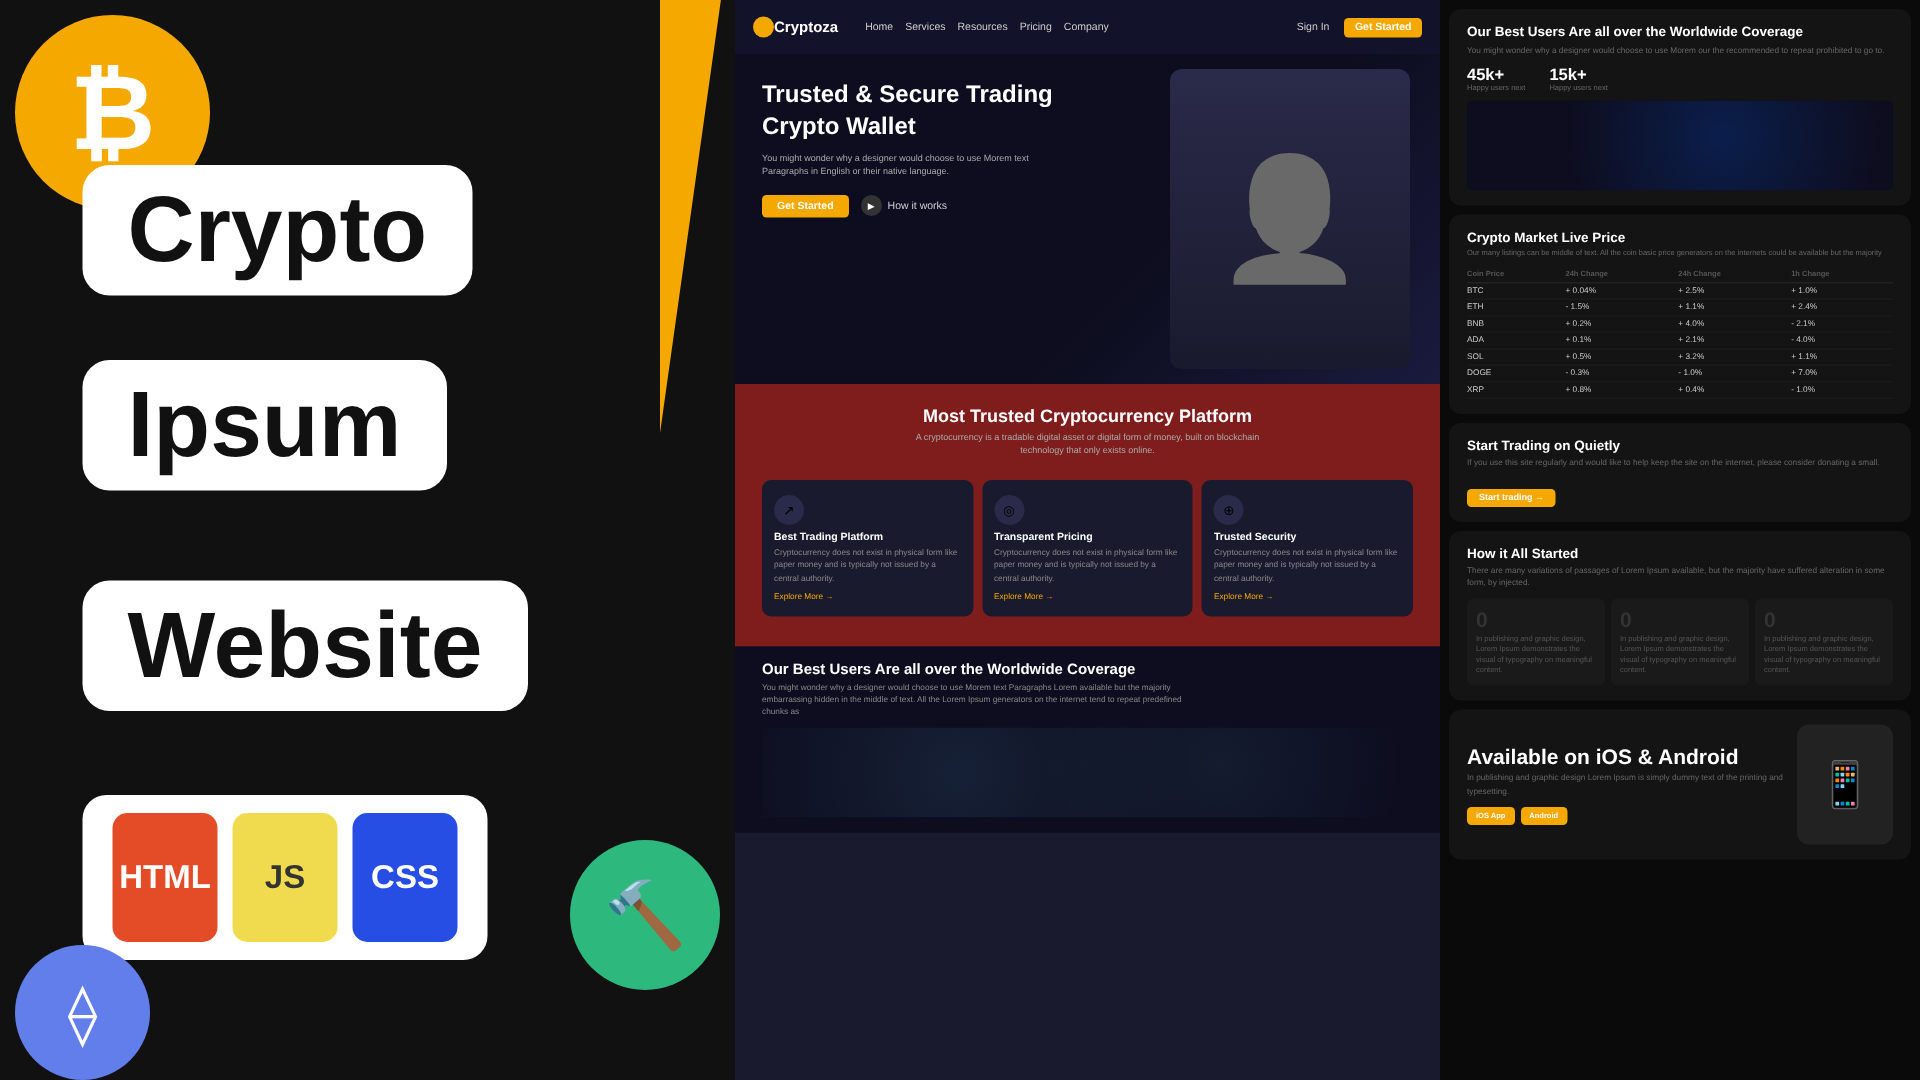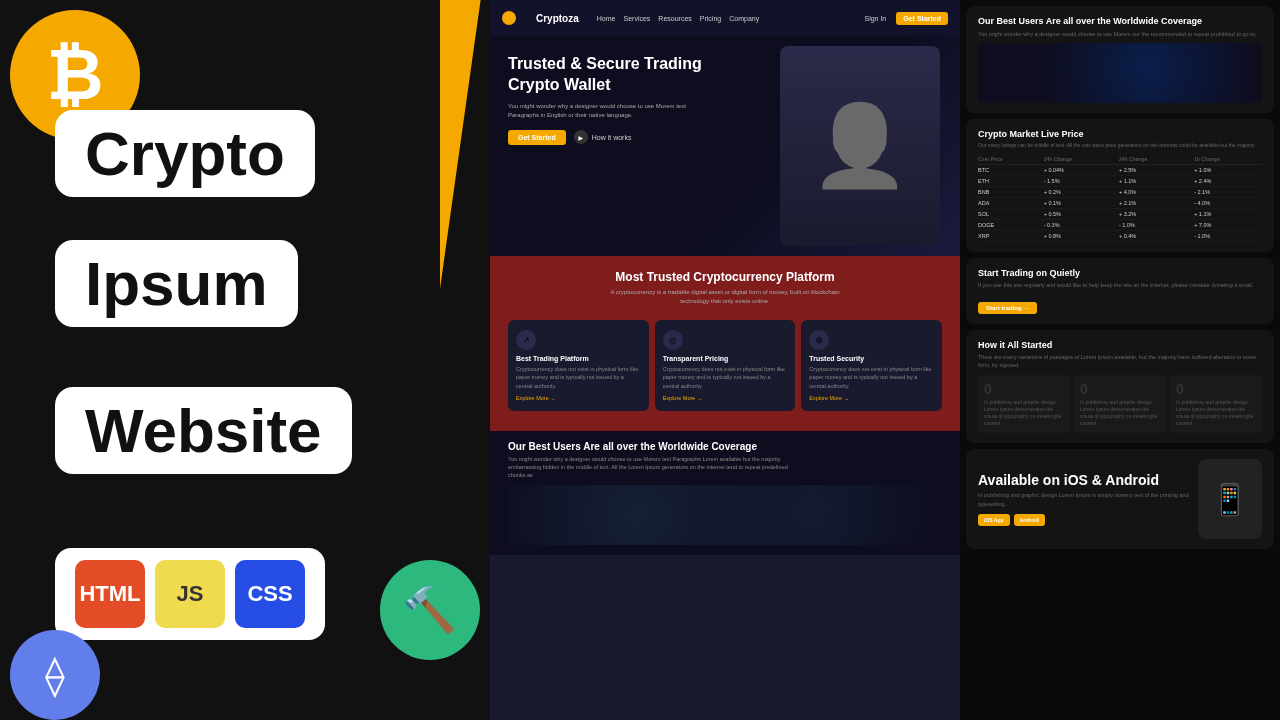--- a/index.html
+++ b/index.html
@@ -92,21 +92,21 @@
       left: 55px;
       display: flex;
       gap: 10px;
       z-index: 10;
       background: white;
       border-radius: 16px;
       padding: 12px 20px;
     }
     .tech-badge {
       width: 70px;
-      height: 68px;
+      height: 86px;
       border-radius: 10px;
       display: flex;
       align-items: center;
       justify-content: center;
       font-size: 22px;
       font-weight: 900;
       color: white;
     }
     .badge-html { background: #e34c26; }
     .badge-css { background: #264de4; }
@@ -162,21 +162,21 @@
       background: #12122a;
       display: flex;
       align-items: center;
       padding: 0 12px;
       height: 36px;
       gap: 10px;
     }
     .nav-logo {
       display: flex;
       align-items: center;
-      gap: 20px;
+      gap: 0;
     }
     .nav-logo-dot {
       width: 14px;
       height: 14px;
       background: #f5a800;
       border-radius: 50%;
     }
     .nav-logo-text {
       font-size: 10px;
       font-weight: 700;
@@ -711,20 +711,30 @@
     </div>
   </div>
 
 </div>
 
 <div class="right-panel">
 
   <div class="rp-card">
     <div class="rp-card-title">Our Best Users Are all over the Worldwide Coverage</div>
     <div class="rp-card-text">You might wonder why a designer would choose to use Morem our the recommended to repeat prohibited to go to.</div>
+    <div class="rp-stats">
+      <div>
+        <div class="rp-stat-val">45k+</div>
+        <div class="rp-stat-label">Happy users next</div>
+      </div>
+      <div>
+        <div class="rp-stat-val">15k+</div>
+        <div class="rp-stat-label">Happy users next</div>
+      </div>
+    </div>
     <div class="rp-map">
       <div class="rp-map-bg"></div>
     </div>
   </div>
 
   <div class="market-card">
     <div class="market-title">Crypto Market Live Price</div>
     <div class="market-sub">Our many listings can be middle of text. All the coin basic price generators on the internets could be available but the majority</div>
     <table class="market-table">
       <thead>

